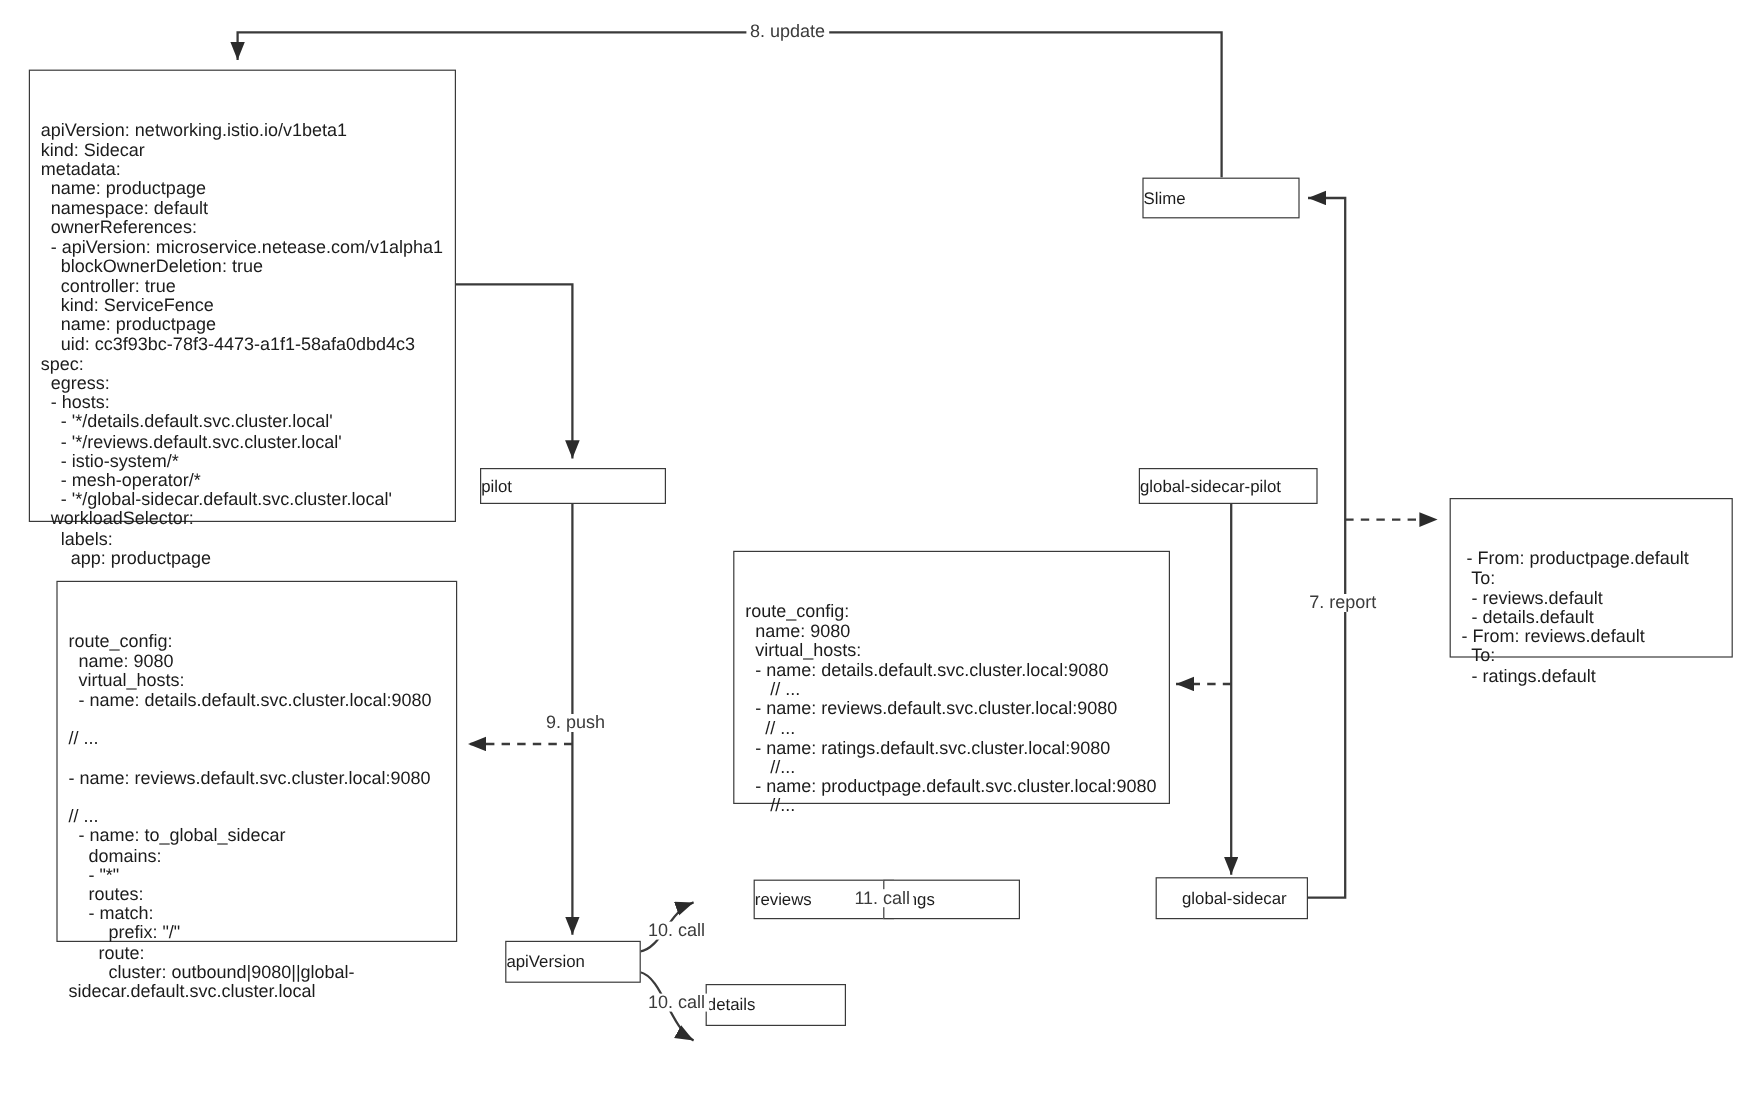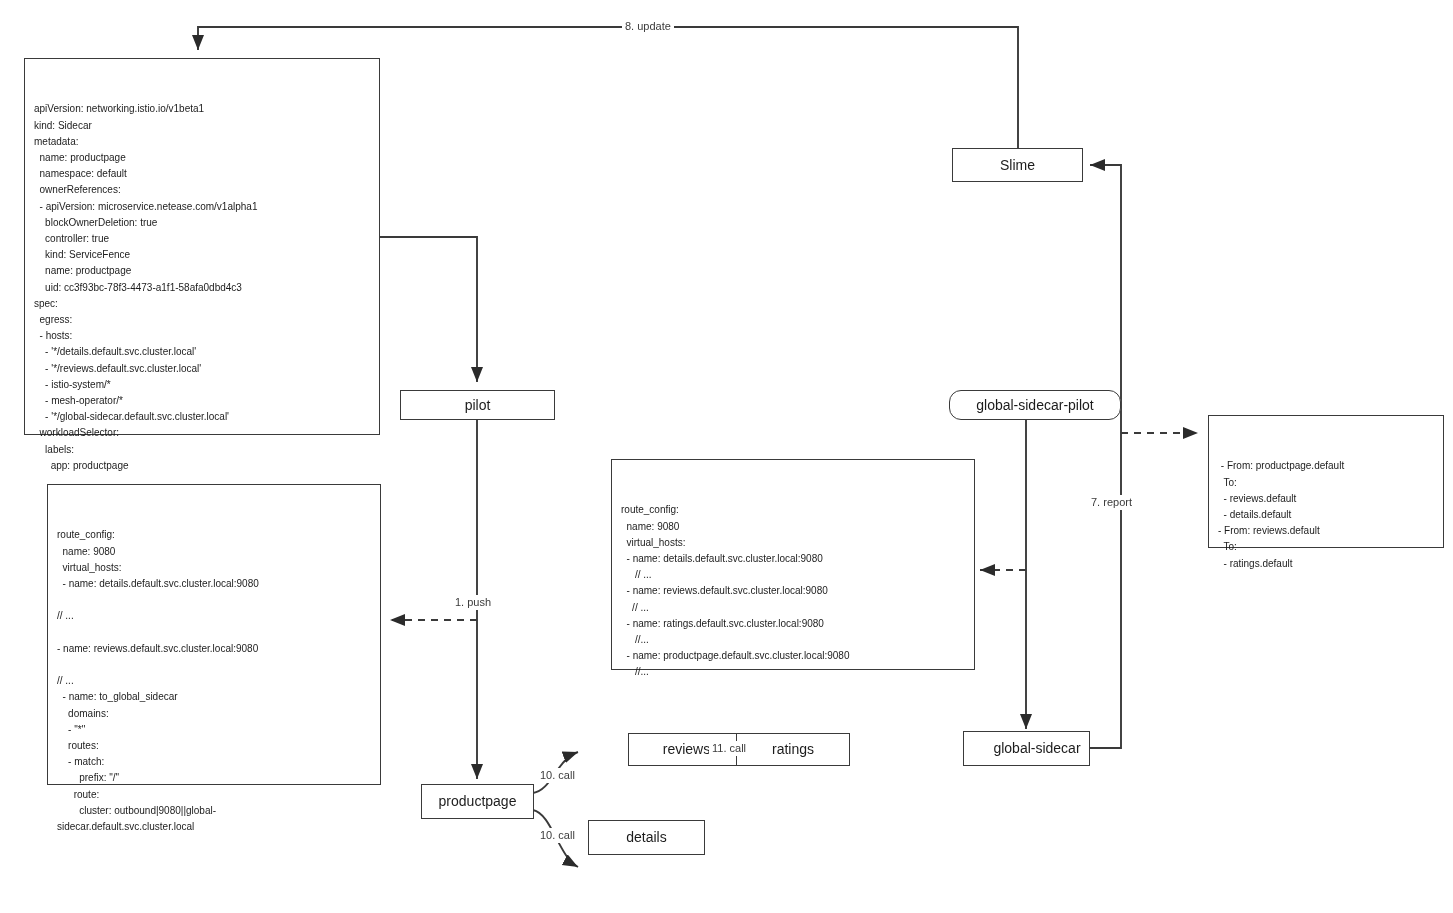--- a/index.html
+++ b/index.html
@@ -25,48 +25,48 @@
     width: 1453px;
     height: 913px;
   }
   .node {
     position: absolute;
     box-sizing: border-box;
     border: 1.6px solid #3a3a3a;
     background: #ffffff;
     display: flex;
     align-items: center;
-    justify-content: center;
+    justify-content: flex-start;
     font-size: 14px;
     color: #1c1c1c;
     line-height: 1.2;
   }
   .codebox {
     position: absolute;
     box-sizing: border-box;
     border: 1.6px solid #3a3a3a;
     background: #ffffff;
-    font-size: 10px;
+    font-size: 15px;
     color: #1c1c1c;
     line-height: 16.2px;
     white-space: pre;
     overflow: visible;
   }
   .codebox .code-text {
     display: block;
     padding: 10px 0 0 9px;
     white-space: pre;
   }
   .codebox.overflow .code-text {
     position: relative;
     z-index: 3;
   }
   .edge-label {
     position: absolute;
-    font-size: 11px;
+    font-size: 15px;
     color: #3b3b3b;
     background: #ffffff;
     padding: 0 3px;
     white-space: nowrap;
     line-height: 15px;
   }
 </style>
 </head>
 <body>
 
@@ -177,49 +177,49 @@
   </div>
 
   <div class="node" style="left:400px; top:390px; width:155px; height:30px;">
     <span>pilot</span>
   </div>
 
   <div class="node" style="left:952px; top:148px; width:131px; height:34px;">
     <span>Slime</span>
   </div>
 
-  <div class="node" style="left:949px; top:390px; width:172px; height:30px;border-radius:12px;">
+  <div class="node" style="left:949px; top:390px; width:149px; height:30px;">
     <span>global-sidecar-pilot</span>
   </div>
 
   <div class="node" style="left:963px; top:731px; width:127px; height:35px;padding-left:21px;">
     <span>global-sidecar</span>
   </div>
 
   <div class="node" style="left:421px; top:784px; width:113px; height:35px;">
-    <span>productpage</span>
+    <span>apiVersion</span>
   </div>
 
   <div class="node" style="left:588px; top:733px; width:117px; height:33px;margin-left:40px;">
     <span>reviews</span>
   </div>
 
   <div class="node" style="left:736px; top:733px; width:114px; height:33px;">
     <span>ratings</span>
   </div>
 
   <div class="node" style="left:588px; top:820px; width:117px; height:35px;">
     <span>details</span>
   </div>
 
   <div class="edge-label" style="left:622px; top:19px;">8. update</div>
 
   <div class="edge-label" style="left:1088px; top:447px;margin-top:48px;">7. report</div>
 
-  <div class="edge-label" style="left:452px; top:595px;">1. push</div>
+  <div class="edge-label" style="left:452px; top:595px;">9. push</div>
 
   <div class="edge-label" style="left:537px; top:768px;">10. call</div>
 
   <div class="edge-label" style="left:537px; top:828px;">10. call</div>
 
   <div class="edge-label" style="left:709px; top:741px;">11. call</div>
 
 </div>
 
 </body></html>

